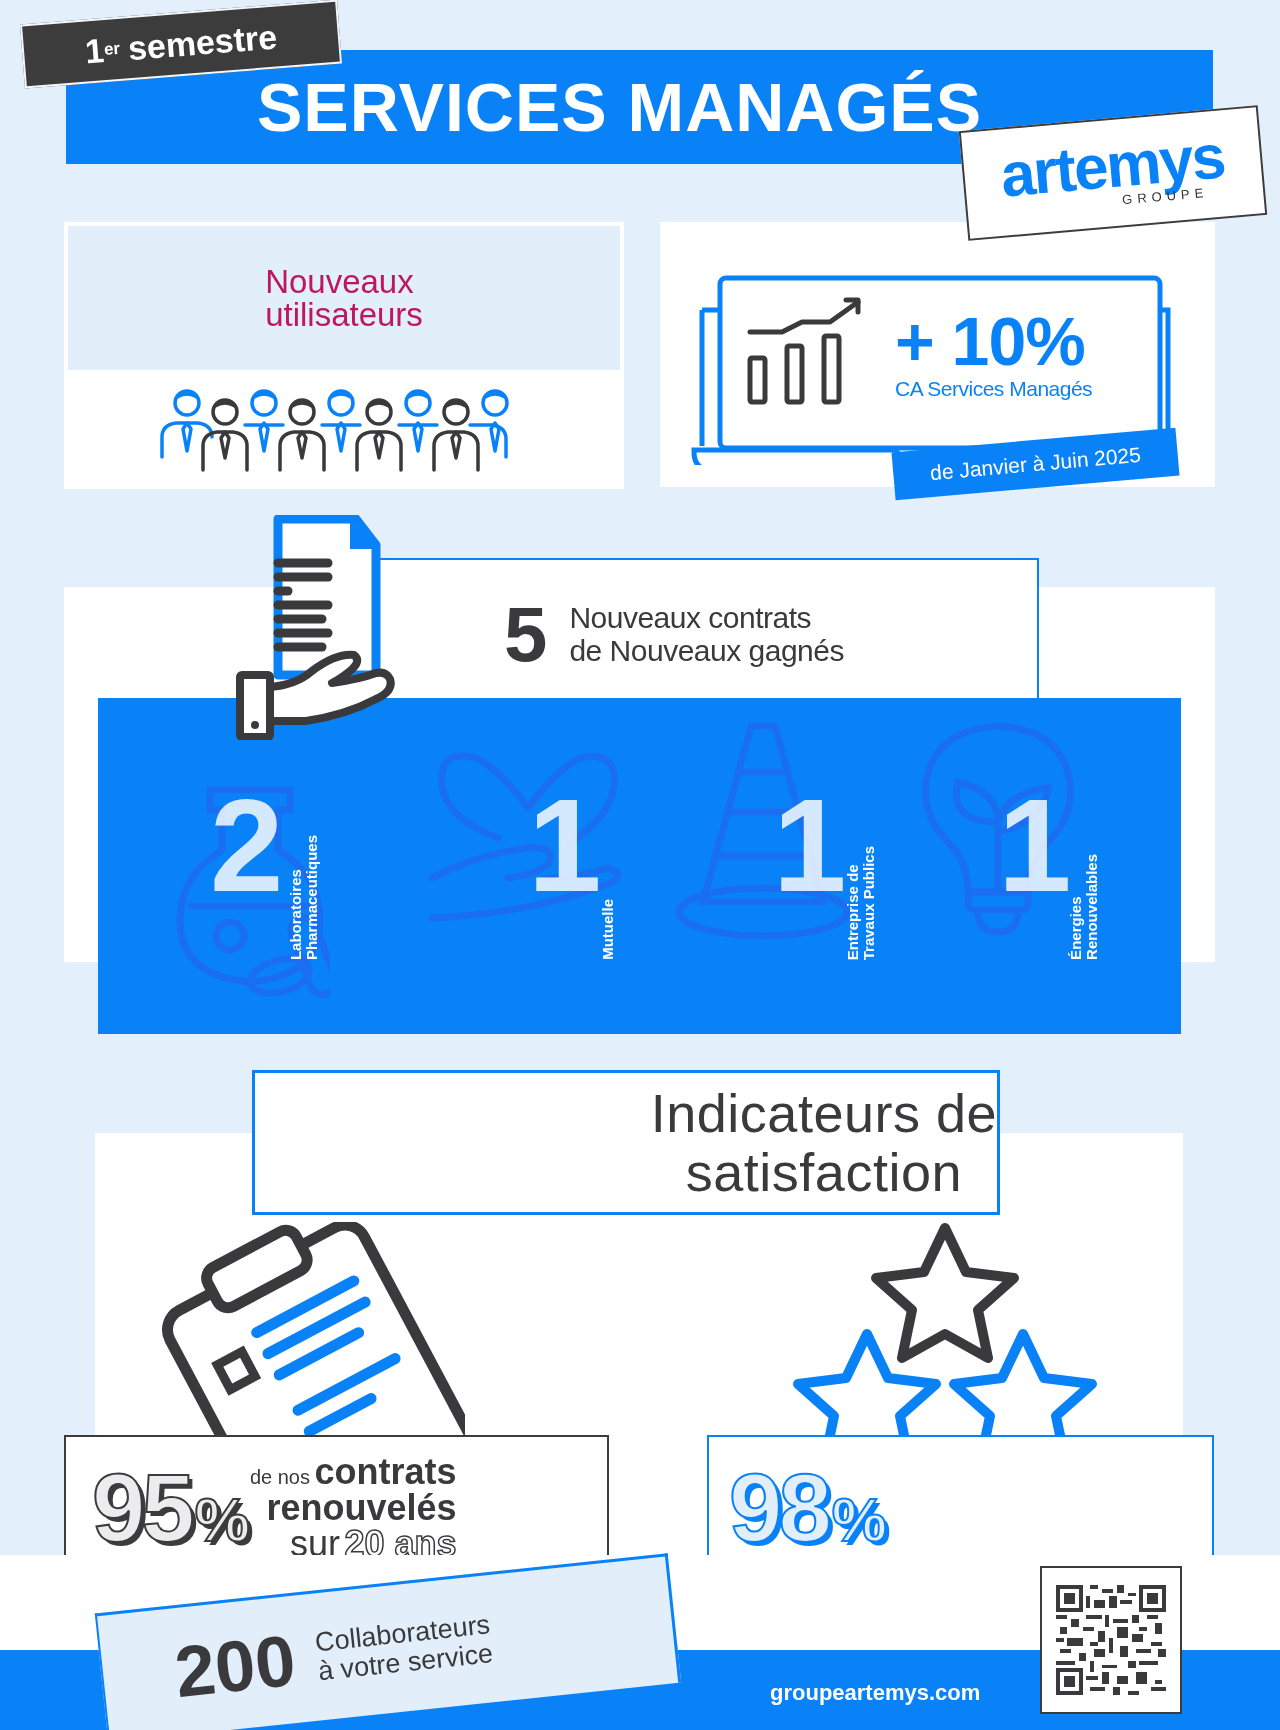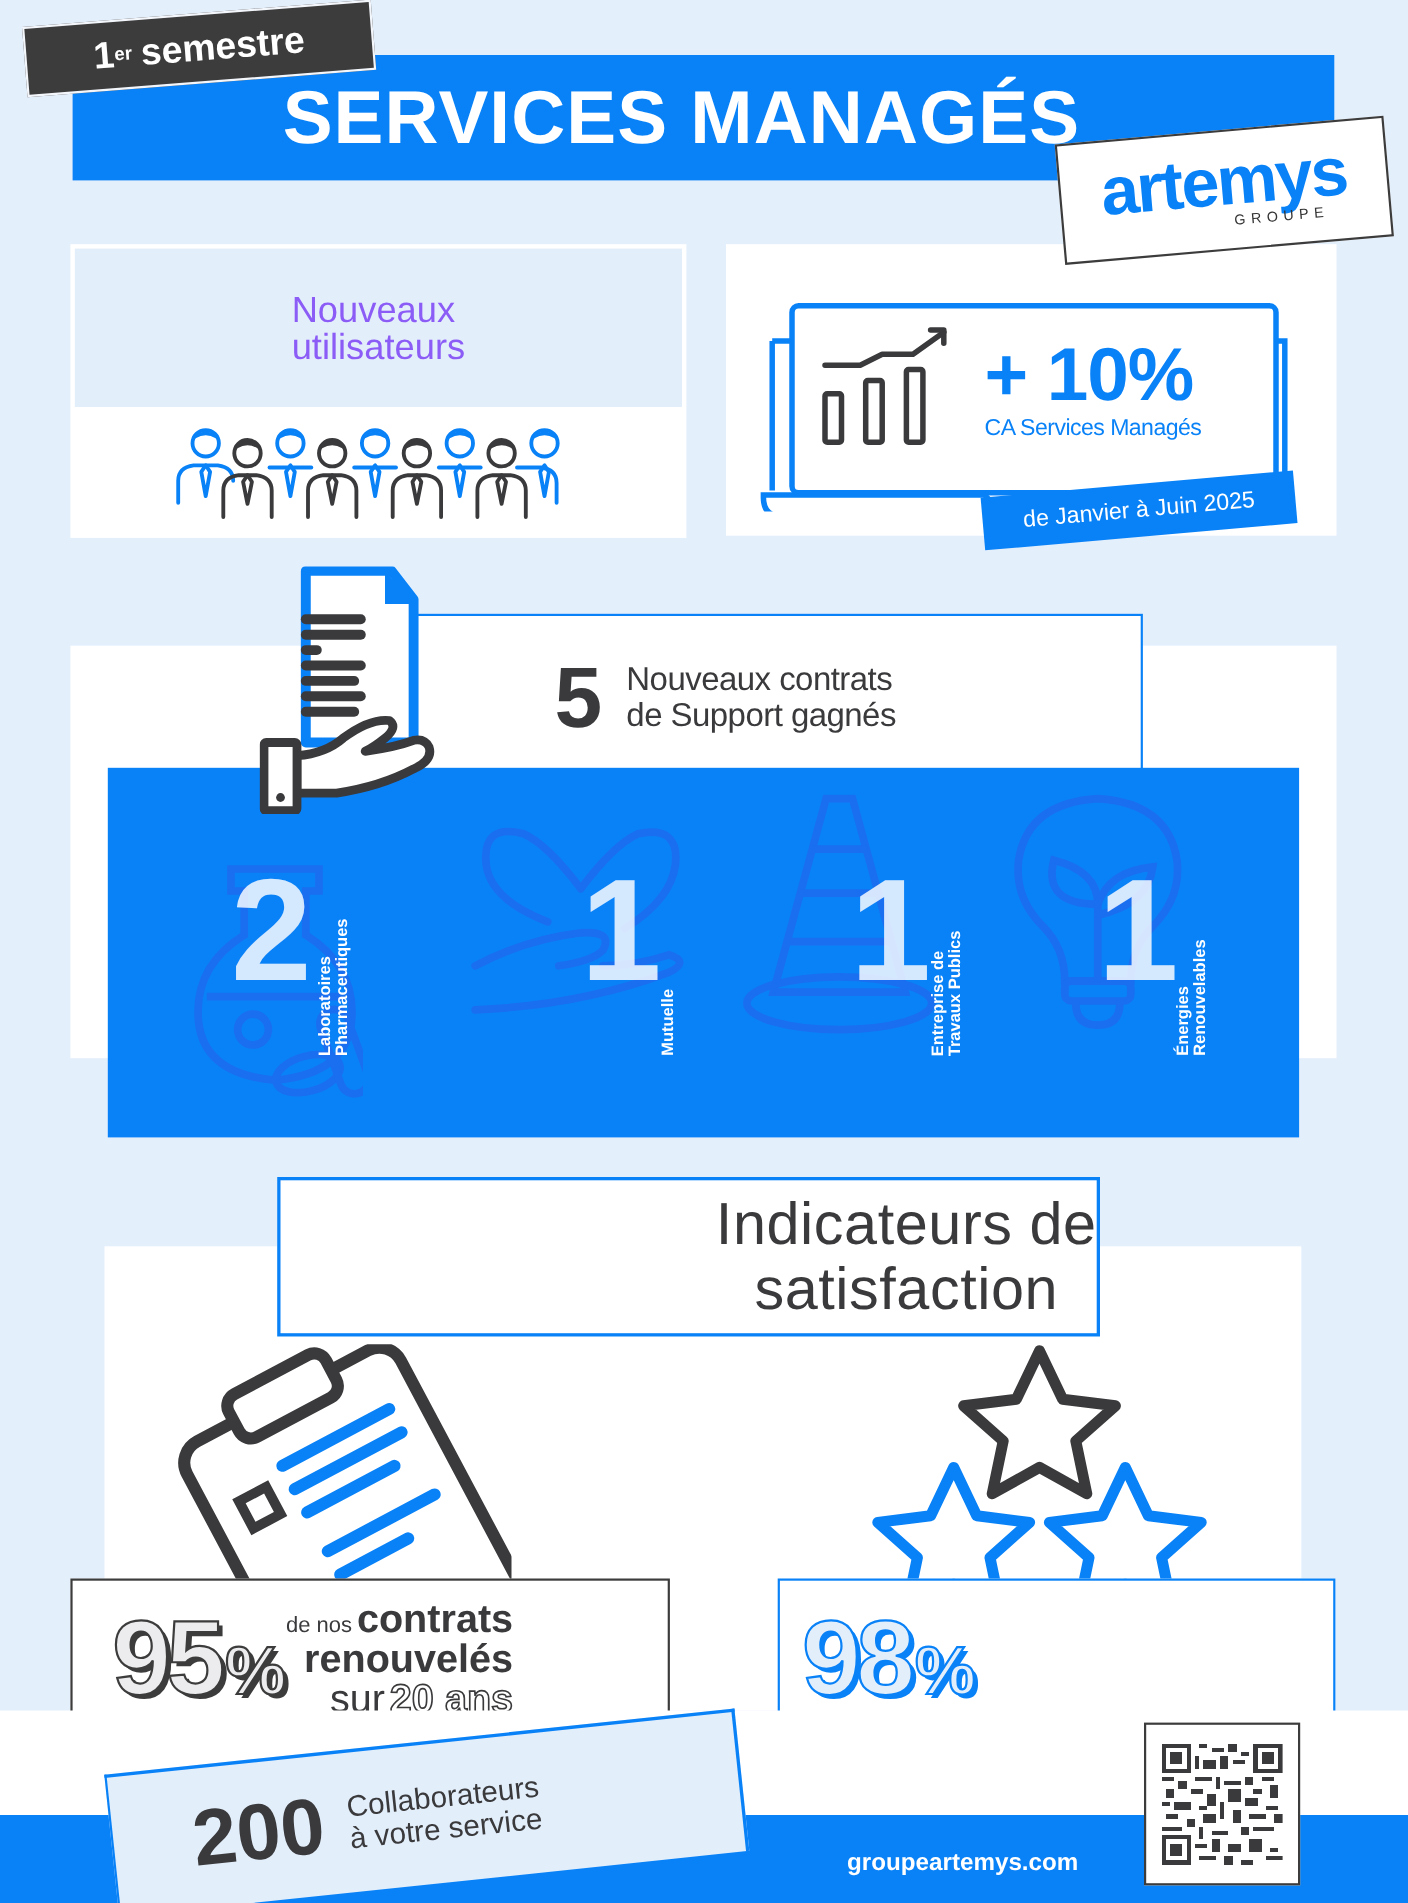--- a/index.html
+++ b/index.html
@@ -37,21 +37,21 @@
     display: flex; flex-direction: column; align-items: center; justify-content: center;
     z-index: 6;
   }
   .logo-word { color: #0a82f7; font-size: 62px; font-weight: bold; line-height: 0.9; letter-spacing: -2px; }
   .logo-sub { color: #333; font-size: 13px; letter-spacing: 5px; margin-top: 0px; margin-left: 100px; }
 
   
   .card-users { left: 64px; top: 222px; width: 560px; height: 267px; background: #fff; }
   .card-users .top { position: absolute; left: 4px; top: 4px; right: 4px; height: 144px; background: #e3eefb; display: flex; align-items: center; justify-content: center; gap: 18px; }
   .big-3000 { font-size: 84px; font-weight: bold; color: #3a3a3c; letter-spacing: -2px; }
-  .users-label { font-size: 33px; line-height: 1.0; color: #8b5cf6; }
+  .users-label { font-size: 33px; line-height: 1.0; color: #be185d; }
   .people-row { position: absolute; left: 95px; top: 165px; }
 
   .card-revenue { left: 660px; top: 222px; width: 555px; height: 265px; background: #fff; }
   .laptop { position: absolute; left: 30px; top: 48px; }
   .rev-value { position: absolute; left: 235px; top: 80px; font-size: 68px; font-weight: bold; color: #0a82f7; letter-spacing: -1px; }
   .rev-label { position: absolute; left: 235px; top: 155px; font-size: 21px; color: #0a82f7; letter-spacing: -0.5px; }
   .date-tag {
     left: 893px; top: 440px; width: 285px; height: 48px;
     background: #0a82f7; color: #fff; font-size: 21px;
     transform: rotate(-5deg);
@@ -84,21 +84,21 @@
   .satis-title-box {
     left: 252px; top: 1070px; width: 748px; height: 145px;
     background: #fff; border: 3px solid #0a82f7;
     display: flex; align-items: center; justify-content: flex-end; text-align: center;
     font-size: 54px; line-height: 1.08; color: #3a3a3c; letter-spacing: 0.5px;
   }
   .clipboard { position: absolute; left: 125px; top: 1222px; }
   .stars { position: absolute; left: 790px; top: 1222px; }
 
   .stat-box { display: flex; align-items: center; }
-  .stat-95 { left: 64px; top: 1435px; width: 545px; height: 146px; background: #fff; border: 2px solid #3c3c3c; padding-left: 36px; }
+  .stat-95 { left: 64px; top: 1435px; width: 545px; height: 146px; background: #fff; border: 2px solid #3c3c3c; padding-left: 26px; }
   .stat-98 { left: 707px; top: 1435px; width: 507px; height: 146px; background: #fff; border: 2px solid #0a82f7; padding-left: 20px; }
   .pct {
     font-size: 96px; font-weight: bold; letter-spacing: -4px; line-height: 1;
     -webkit-text-stroke: 2px;
   }
   .pct-95 { color: #ececee; -webkit-text-stroke-color: #3c3c3c; text-shadow: 4px 4px 0 #3c3c3c; }
   .pct-98 { color: #e3eefb; -webkit-text-stroke-color: #0a82f7; text-shadow: 4px 4px 0 #0a82f7; }
   .pct-sign { font-size: 62px; letter-spacing: 0; margin-left: 4px; }
   .stat-text { line-height: 1.0; text-align: right; }
   .stat-text .small { font-size: 20px; font-weight: normal; }
@@ -235,21 +235,21 @@
   <div class="rev-value">+ 10%</div>
   <div class="rev-label">CA Services Managés</div>
 </div>
 <div class="abs date-tag">de Janvier à Juin 2025</div>
 
 <div class="abs contracts-bg"></div>
 <div class="abs contracts-card">
   <span class="big-5">5</span>
   <div class="contracts-label">
     <div>Nouveaux contrats</div>
-    <div>de Support gagnés</div>
+    <div>de Nouveaux gagnés</div>
   </div>
 </div>
 
 <div class="abs sectors-band">
 
   <div class="sector" style="left:62px; width:240px;">
     <svg class="sector-icon" style="left:10px; top:88px;" width="160" height="220" viewBox="0 0 160 220" fill="none" stroke="#1a6ff0" stroke-width="7">
       <path d="M40 4 H120 V24 H108 V64 Q150 90 150 134 Q150 190 80 196 Q10 190 10 134 Q10 90 52 64 V24 H40 Z"></path>
       <path d="M18 120 H144"></path>
       <circle cx="60" cy="150" r="14"></circle>

